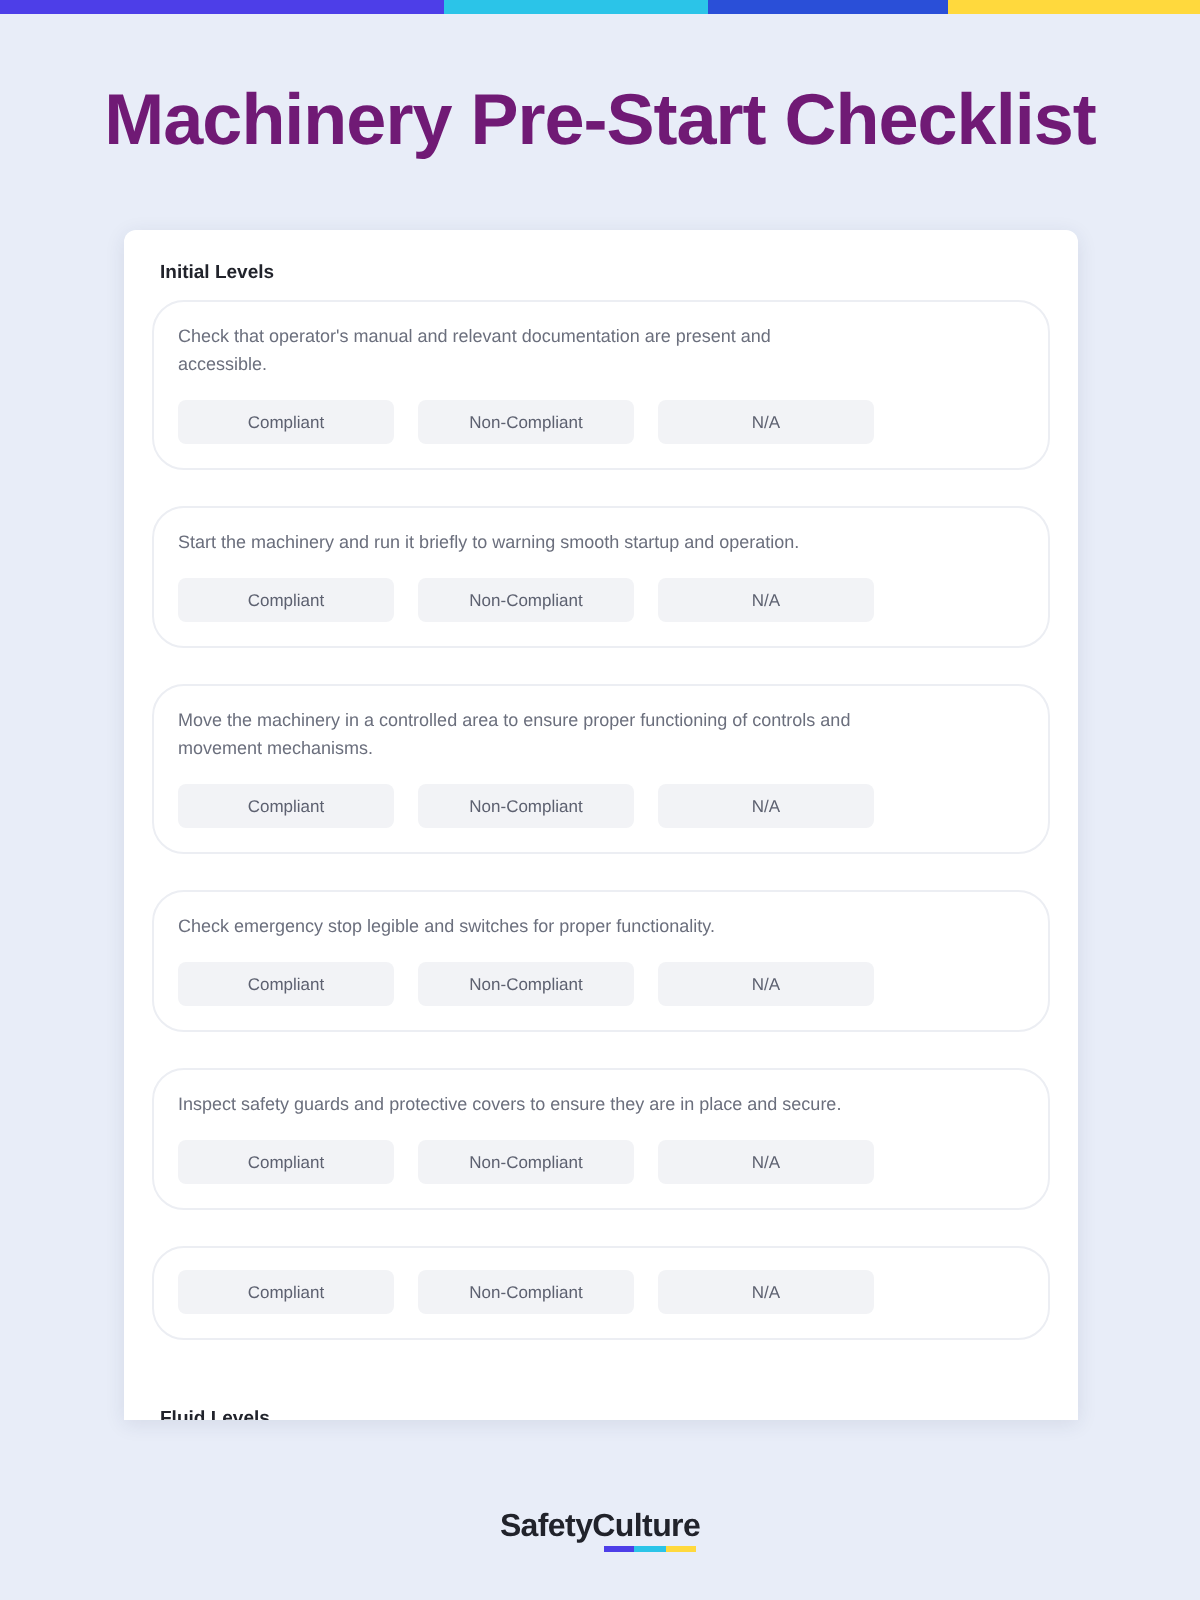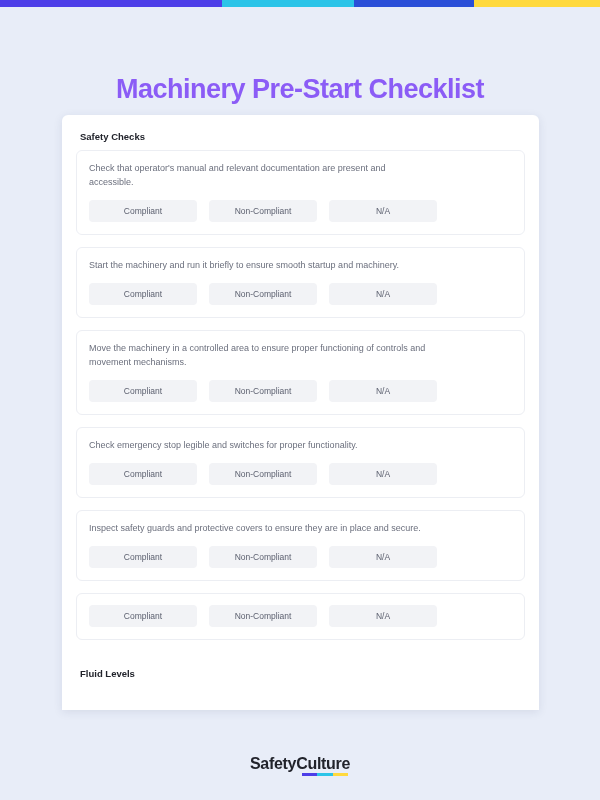--- a/index.html
+++ b/index.html
@@ -22,25 +22,25 @@
     width: 100%;
     height: 7px;
   }
   .topbar span { height: 100%; display: block; }
   .tb-purple { width: 37%; background: #4d3ee8; }
   .tb-cyan   { width: 22%; background: #2bc4e8; }
   .tb-blue   { width: 20%; background: #2a4fd8; }
   .tb-yellow { width: 21%; background: #ffd93d; }
 
   h1.title {
-    margin-top: 67px;
+    margin-top: 32px;
     text-align: center;
-    font-size: 27px;
+    font-size: 36px;
     font-weight: bold;
-    color: #8b5cf6;
+    color: #701a75;
     letter-spacing: -0.5px;
   }
 
   .doc {
     position: absolute;
     left: 62px;
     top: 115px;
     width: 477px;
     height: 595px;
     background: #ffffff;
@@ -52,24 +52,24 @@
 
   .section-head {
     font-size: 9.5px;
     font-weight: bold;
     color: #21232b;
     padding: 16px 4px 8px 4px;
   }
 
   .item-card {
     border: 1px solid #eceef3;
-    border-radius: 6px;
+    border-radius: 16px;
     background: #fff;
     padding: 11px 12px 12px 12px;
-    margin-bottom: 12px;
+    margin-bottom: 18px;
   }
 
   .item-text {
     font-size: 9px;
     line-height: 1.55;
     color: #6b6f7d;
     margin-bottom: 10px;
     max-width: 340px;
   }
 
@@ -126,33 +126,33 @@
     <span class="tb-purple"></span>
     <span class="tb-cyan"></span>
     <span class="tb-blue"></span>
     <span class="tb-yellow"></span>
   </div>
 
   <h1 class="title">Machinery Pre-Start Checklist</h1>
 
   <div class="doc">
 
-    <div class="section-head">Safety Checks</div>
+    <div class="section-head">Initial Levels</div>
 
     <div class="item-card">
       <div class="item-text">Check that operator's manual and relevant documentation are present and accessible.</div>
       <div class="options">
         <div class="opt">Compliant</div>
         <div class="opt">Non-Compliant</div>
         <div class="opt">N/A</div>
       </div>
     </div>
 
     <div class="item-card">
-      <div class="item-text">Start the machinery and run it briefly to ensure smooth startup and machinery.</div>
+      <div class="item-text">Start the machinery and run it briefly to warning smooth startup and operation.</div>
       <div class="options">
         <div class="opt">Compliant</div>
         <div class="opt">Non-Compliant</div>
         <div class="opt">N/A</div>
       </div>
     </div>
 
     <div class="item-card">
       <div class="item-text">Move the machinery in a controlled area to ensure proper functioning of controls and movement mechanisms.</div>
       <div class="options">

